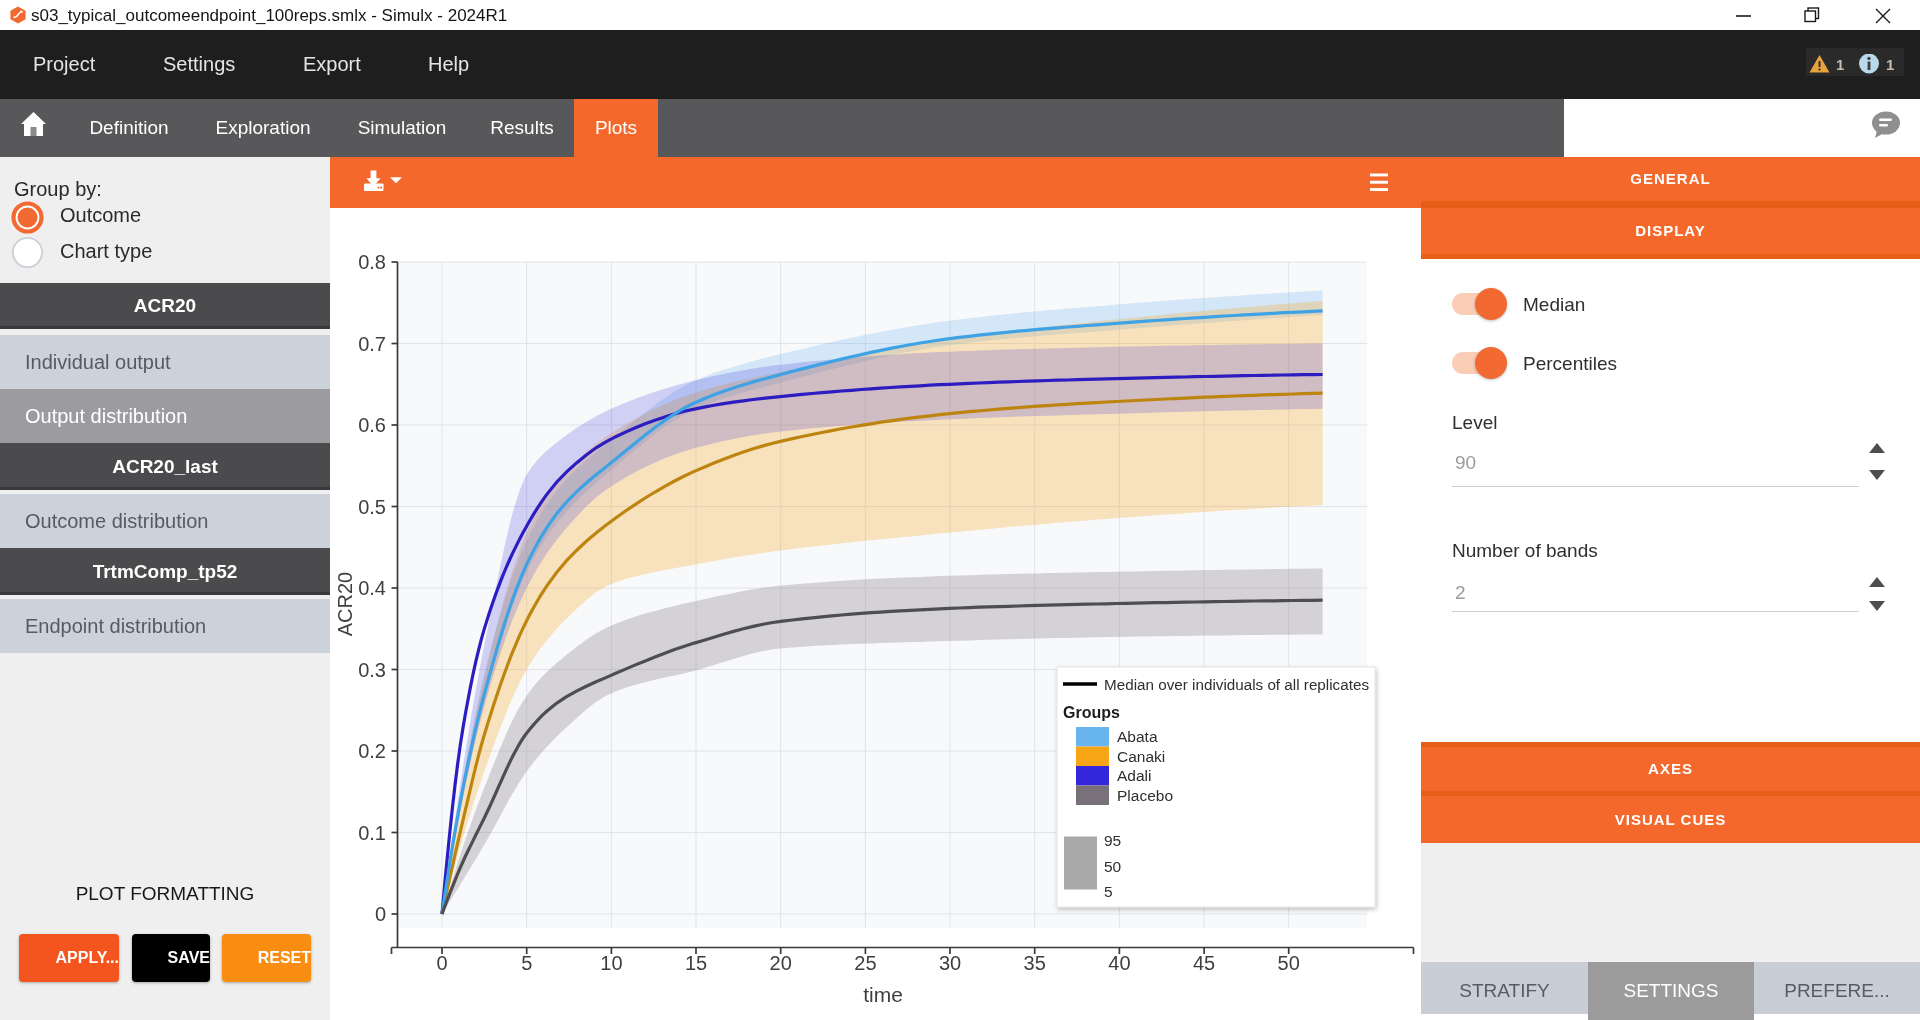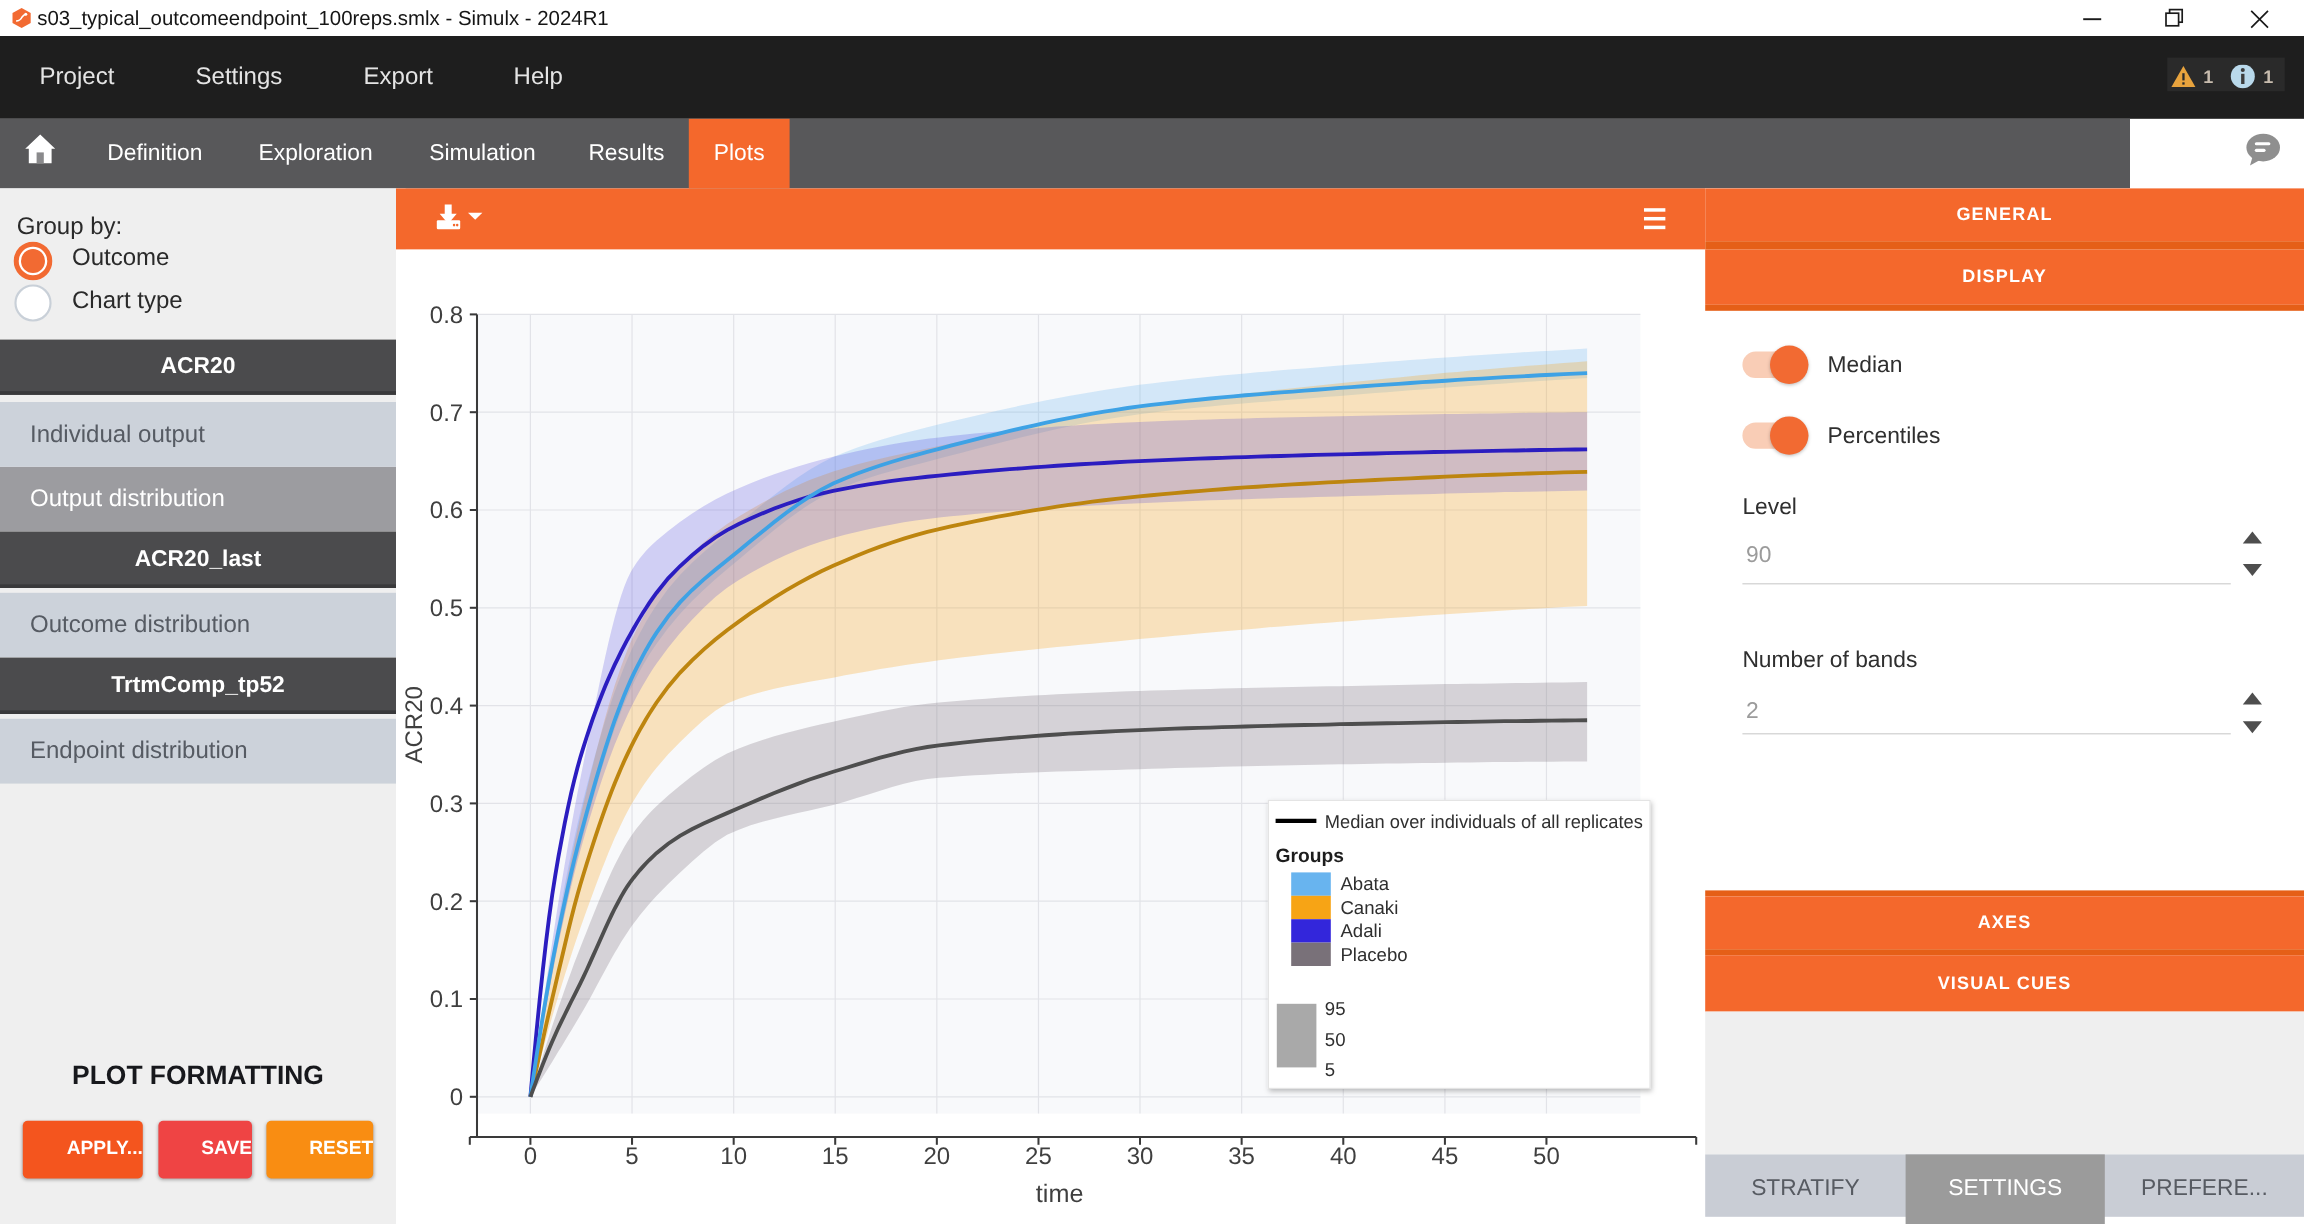--- a/index.html
+++ b/index.html
@@ -1,20 +1,20 @@
 <!DOCTYPE html>
 <html><head><meta charset="utf-8"><style>
 *{margin:0;padding:0;box-sizing:border-box}
 html,body{width:1920px;height:1020px;overflow:hidden;font-family:"Liberation Sans",sans-serif;background:#fff}
 .abs{position:absolute}
 #titlebar{position:absolute;left:0;top:0;width:1920px;height:30px;background:#fff}
 #titlebar .txt{position:absolute;left:31px;top:6px;font-size:17px;color:#151515}
 #menubar{position:absolute;left:0;top:30px;width:1920px;height:69px;background:#1e1e1e}
 .menu{position:absolute;top:0;height:69px;line-height:69px;color:#e4e4e4;font-size:20px}
-#tabbar{position:absolute;left:0;top:99px;width:1775px;height:58px;background:#58585a}
+#tabbar{position:absolute;left:0;top:99px;width:1564px;height:58px;background:#58585a}
 .tab{position:absolute;top:0;height:58px;line-height:58px;color:#fff;font-size:19px;text-align:center}
 #plotstab{position:absolute;left:574px;top:0;width:84px;height:58px;background:#f4682c;color:#fff;font-size:19px;line-height:58px;text-align:center}
 #sidebar{position:absolute;left:0;top:157px;width:338px;height:863px;background:#efefef}
 .srow{position:absolute;left:0;width:330px}
 .shdr{background:#4b4b4d;border-bottom:3px solid #39393b;color:#fff;font-weight:bold;font-size:19px;text-align:center}
 .sitem{background:#ccd2da;color:#565b63;font-size:20px;padding-left:25px;display:flex;align-items:center}
 .ssel{background:#9c9ca0;color:#fff}
 #toolbar{position:absolute;left:330px;top:157px;width:1091px;height:51px;background:#f4682c}
 #plotarea{position:absolute;left:330px;top:208px;width:1091px;height:812px;background:#fff}
 #rpanel{position:absolute;left:1421px;top:157px;width:499px;height:863px;background:#fff}
@@ -91,23 +91,23 @@
       <circle cx="16.5" cy="16.5" r="14.6" fill="#fff" stroke="#c9d0d8" stroke-width="1.8"></circle>
     </svg>
  <div class="abs" style="left:60px;top:83px;font-size:20px;color:#2a2a2a">Chart type</div>
  <div class="srow shdr" style="top:126px;height:46px;line-height:46px">ACR20</div>
  <div class="srow sitem ssel" style="top:232px;height:54px">Output distribution</div>
  <div class="srow sitem" style="top:178px;height:54px">Individual output</div>
  <div class="srow shdr" style="top:286px;height:47px;line-height:47px">ACR20_last</div>
  <div class="srow sitem" style="top:337px;height:54px">Outcome distribution</div>
  <div class="srow shdr" style="top:391px;height:47px;line-height:47px">TrtmComp_tp52</div>
  <div class="srow sitem" style="top:442px;height:54px">Endpoint distribution</div>
- <div class="abs" style="left:0;top:726px;width:330px;text-align:center;font-size:22px;font-weight:bold;color:#17181c">PLOT FORMATTING</div>
+ <div class="abs" style="left:0;top:726px;width:330px;text-align:center;font-size:19px;font-weight:normal;color:#17181c">PLOT FORMATTING</div>
  <div class="btn" style="left:19px;top:777px;width:100px;background:#f4551e;line-height:48px">APPLY...</div>
- <div class="btn" style="left:132px;top:777px;width:78px;background:#ef4444;line-height:48px">SAVE</div>
+ <div class="btn" style="left:132px;top:777px;width:78px;background:#000000;line-height:48px">SAVE</div>
  <div class="btn" style="left:222px;top:777px;width:89px;background:#f98d12;line-height:48px">RESET</div>
 </div>
 <div id="toolbar">
  <svg class="abs" style="left:33px;top:13px" width="44" height="26" viewBox="0 0 44 26">
       <rect x="1" y="13.5" width="19.5" height="7.5" rx="1" fill="#fff"></rect>
       <circle cx="15.4" cy="17.6" r="1.05" fill="#f4682c"></circle>
       <circle cx="18" cy="17.6" r="1.05" fill="#f4682c"></circle>
       <path d="M7.6,0.5 L13.4,0.5 L13.4,8.2 L17.6,8.2 L10.5,16.5 L3.4,8.2 L7.6,8.2 Z" fill="#fff"></path>
       <path d="M27,7.2 L39,7.2 L33,13.2 Z" fill="#fff"></path>
     </svg>

